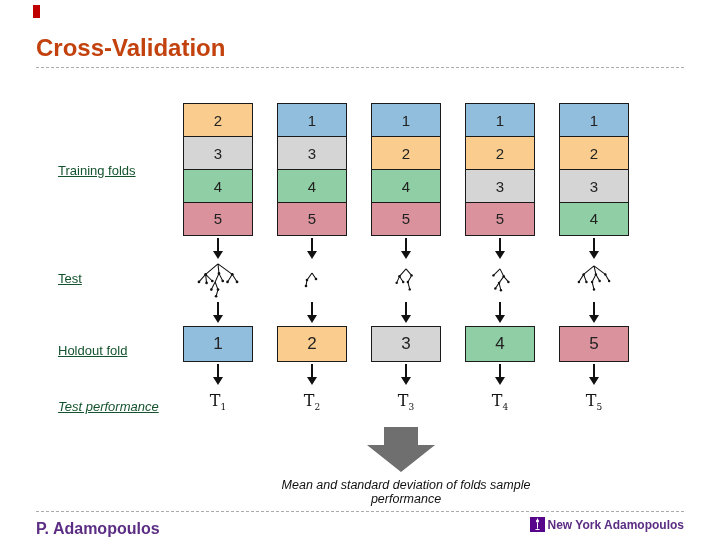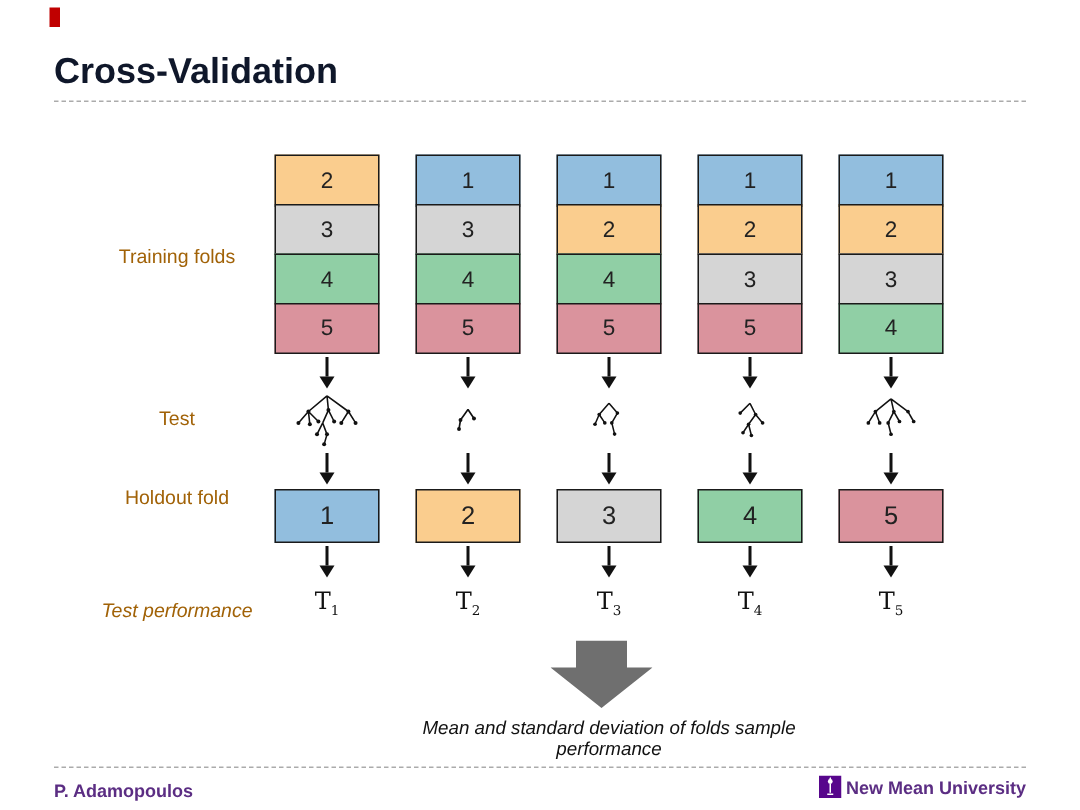--- a/index.html
+++ b/index.html
@@ -5,33 +5,33 @@
   * { margin:0; padding:0; box-sizing:border-box; }
   html,body { background:#888; }
   .slide {
     position:relative; width:720px; height:540px; background:#ffffff;
     overflow:hidden; font-family:"Liberation Sans", sans-serif;
     margin:0 auto;
   }
   .accent-bar { position:absolute; left:33px; top:5px; width:7px; height:13px; background:#C00000; }
   .page-title {
     position:absolute; left:36px; top:34px; font-size:24px; font-weight:bold;
-    color:#0f172a; letter-spacing:0px;
+    color:#c2410c; letter-spacing:0px;
   }
   .title-rule, .footer-rule {
     position:absolute; left:36px; width:648px; height:0;
     border-top:1px dashed #ABABAB;
   }
   .title-rule { top:67px; }
   .footer-rule { top:511px; }
 
   
   .row-label {
-    position:absolute; width:120px; right:542px; text-align:center;
-    font-size:13px; color:#a16207; white-space:nowrap;
+    position:absolute; width:120px; right:542px; text-align:left;
+    font-size:13px; color:#14532d; white-space:nowrap;text-decoration:underline;
   }
   .row-label.italic { font-style:italic; }
 
   
   .cv-column {
     position:absolute; top:103px; width:70px;
     display:flex; flex-direction:column; align-items:center;
   }
   .fold-cell {
     width:70px; height:34.5px; border:1.6px solid #1a1a1a; margin-top:-1.6px;
@@ -58,41 +58,41 @@
   }
   .t-label sub { font-size:9px; }
 
   .big-arrow { position:absolute; left:367px; top:427px; }
   .caption {
     position:absolute; left:252px; top:478px; width:308px; text-align:center;
     font-size:12.5px; font-style:italic; color:#111;
   }
 
   .footer-left {
-    position:absolute; left:36px; top:520px; font-size:12px; font-weight:bold; color:#5B2D83;
+    position:absolute; left:36px; top:520px; font-size:16px; font-weight:bold; color:#5B2D83;
   }
   .footer-right {
     position:absolute; right:36px; top:517px; display:flex; align-items:center; gap:3px;
   }
   .footer-right .label { font-size:12px; font-weight:bold; color:#5B2D83; }
   .nyu-mark { display:block; }
 </style>
 </head>
 <body>
 
 <div class="slide">
 
   <div class="accent-bar"></div>
 
   <div class="page-title">Cross-Validation</div>
   <div class="title-rule"></div>
 
   <div class="row-label" style="top:163px;">Training folds</div>
   <div class="row-label" style="top:271px;">Test</div>
-  <div class="row-label" style="top:324px;">Holdout fold</div>
+  <div class="row-label" style="top:343px;">Holdout fold</div>
   <div class="row-label italic" style="top:399px;">Test performance</div>
 
   <div class="cv-column" style="left:183px;">
     <div>
       <div class="fold-cell" style="background: rgb(250, 205, 142);">2</div>
       <div class="fold-cell" style="background: rgb(213, 213, 213);">3</div>
       <div class="fold-cell" style="background: rgb(144, 207, 165);">4</div>
       <div class="fold-cell" style="background: rgb(218, 147, 157);">5</div>
     </div>
     <div class="v-arrow"></div>
@@ -264,16 +264,16 @@
   <div class="footer-right">
     <svg class="nyu-mark" width="15" height="15" viewBox="0 0 15 15">
       <rect width="15" height="15" fill="#57068C"></rect>
       <g fill="#ffffff">
         <circle cx="7.5" cy="4" r="1.6"></circle>
         <path d="M7 5.5 h1 v6 h-1 z"></path>
         <path d="M5.5 12 h4 v1 h-4 z"></path>
         <path d="M7.5 1 C8.2 2 8.4 2.6 7.5 3.4 C6.6 2.6 6.8 2 7.5 1 Z"></path>
       </g>
     </svg>
-    <span class="label">New Mean University</span>
+    <span class="label">New York Adamopoulos</span>
   </div>
 
 </div>
 
 </body></html>

